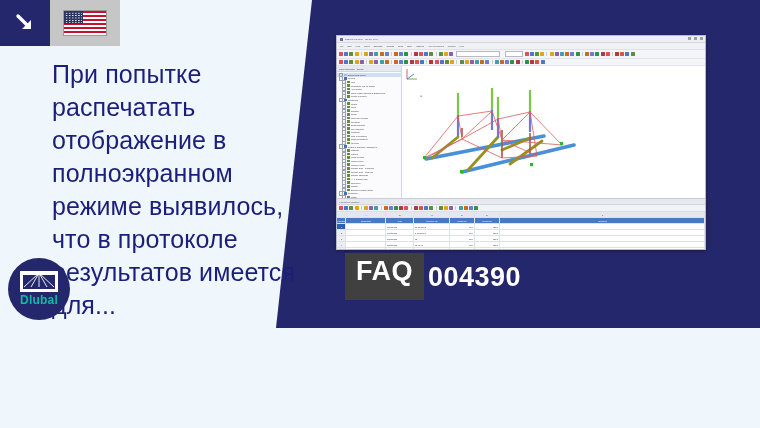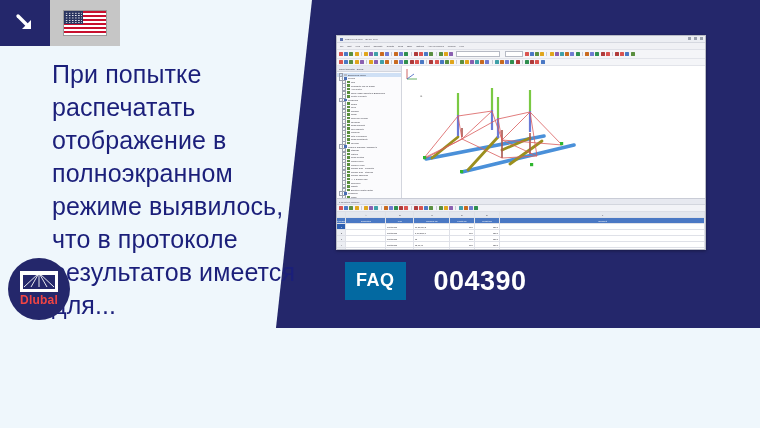--- a/index.html
+++ b/index.html
@@ -50,28 +50,28 @@
   
   .logo{position:absolute;left:8px;bottom:8px;width:62px;height:62px;z-index:6;}
   .logo .circ{width:62px;height:62px;border-radius:50%;background:#24276b;
     display:flex;flex-direction:column;align-items:center;justify-content:center;}
   .logo .mark{width:38px;height:21px;position:relative;}
   .logo .mark .bar-t{position:absolute;left:0;top:0;width:38px;height:3.5px;background:#fff;}
   .logo .mark .bar-b{position:absolute;left:0;bottom:0;width:38px;height:3.5px;background:#fff;}
   .logo .mark .side-l{position:absolute;left:0;top:0;width:3px;height:21px;background:#fff;}
   .logo .mark .side-r{position:absolute;right:0;top:0;width:3px;height:21px;background:#fff;}
   .logo .mark svg{position:absolute;left:0;top:0;}
-  .logo .word{color:#ef4444;font-size:12px;font-weight:bold;line-height:13px;margin-top:2px;
+  .logo .word{color:#14b8a6;font-size:12px;font-weight:bold;line-height:13px;margin-top:2px;
     letter-spacing:0.2px;}
 
   
   .faq{position:absolute;left:345px;bottom:28px;display:flex;align-items:center;z-index:6;}
-  .faq .chip{background:#0369a1;color:#fff;font-size:18px;font-weight:bold;
-    padding:3px 11px 5px 11px;line-height:30px;letter-spacing:0.5px;}
-  .faq .num{color:#fff;font-size:27px;font-weight:bold;margin-left:28px;
+  .faq .chip{background:#404040;color:#fff;font-size:27px;font-weight:bold;
+    padding:3px 11px 14px 11px;line-height:30px;letter-spacing:0.5px;}
+  .faq .num{color:#fff;font-size:27px;font-weight:bold;margin-left:4px;
     line-height:30px;letter-spacing:0.5px;}
 
   
   .shot{
     position:absolute;left:336px;top:35px;width:370px;height:215px;
     background:#f2f2f4;border:1px solid #b9bcc6;box-sizing:border-box;z-index:4;
     box-shadow:0 1px 3px rgba(0,0,0,.35);
     font-size:2.1px;color:#3a3a46;overflow:hidden;
   }
   .sh-title{height:6px;background:#eceef3;border-bottom:1px solid #d5d8e0;

